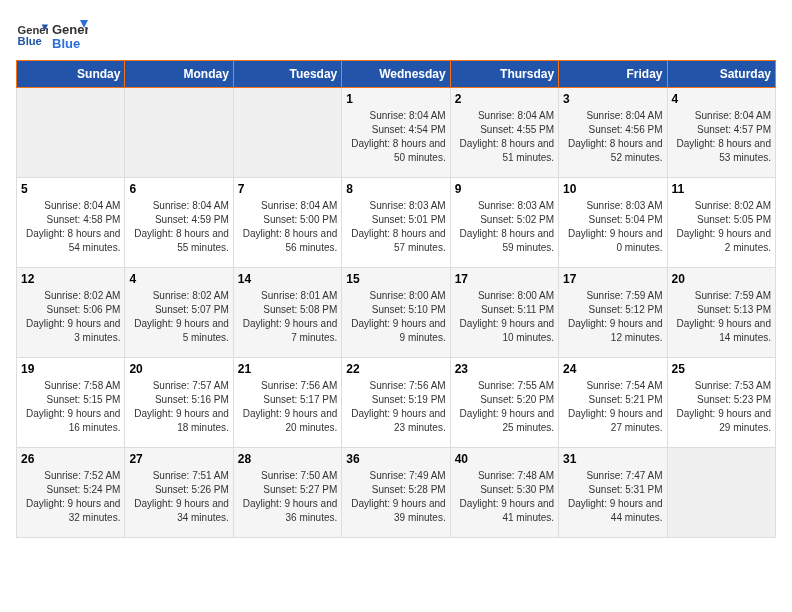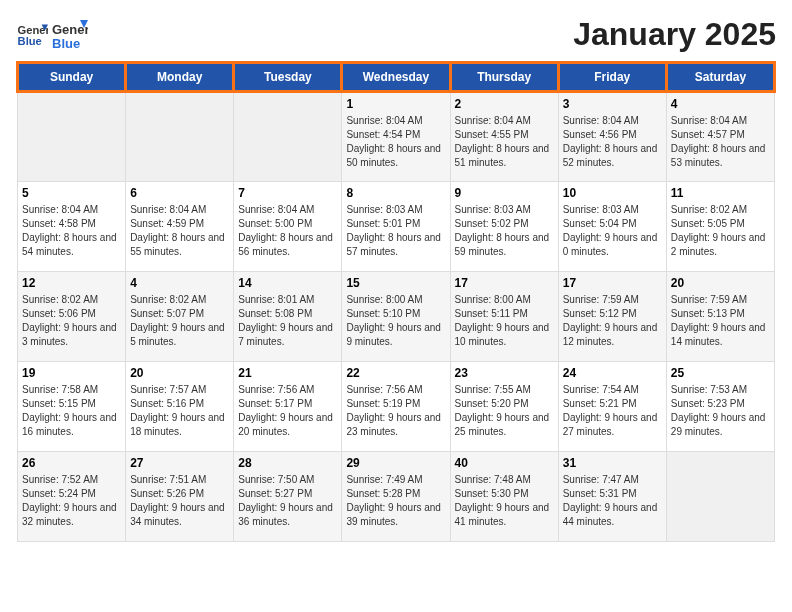--- a/index.html
+++ b/index.html
@@ -41,24 +41,24 @@
       width: 100%;
       border-collapse: collapse;
       font-size: 11px;
     }
     thead tr {
       background-color: #2255aa;
       color: #fff;
     }
     thead th {
       padding: 6px 4px;
-      text-align: center;
+      text-align: right;
       font-size: 12px;
       font-weight: bold;
-      border: 3px solid #f97316;
+      border: 1px solid #f97316;
     }
     tbody tr {
       vertical-align: top;
     }
     tbody tr:nth-child(odd) {
       background-color: #f5f5f5;
     }
     tbody tr:nth-child(even) {
       background-color: #fff;
     }
@@ -71,20 +71,21 @@
     .day-number {
       font-weight: bold;
       font-size: 12px;
       margin-bottom: 3px;
       display: block;
     }
     .day-info {
       font-size: 10px;
       color: #333;
       line-height: 1.4;
+      text-align: right;
     }
     .empty-cell {
       background: #f0f0f0;
     }
   </style>
 </head>
 <body>
 
 <div class="header">
   <div class="logo">
@@ -97,21 +98,20 @@
       <div style="display:flex; align-items:center; gap:2px;">
         <svg width="36" height="36" viewBox="0 0 36 36">
           <text x="0" y="18" font-size="13" font-weight="bold" fill="#333">General</text>
           <text x="0" y="32" font-size="13" font-weight="bold" fill="#2a6fdb">Blue</text>
           <polygon points="28,4 36,4 32,12" fill="#2a6fdb"></polygon>
         </svg>
       </div>
     </div>
   </div>
   <div class="title-block">
-    <div class="cal-title">January 2025</div>
   </div>
 </div>
 
 <table>
   <thead>
     <tr>
     <th>Sunday</th>
         <th>Monday</th>
         <th>Tuesday</th>
         <th>Wednesday</th>
@@ -239,21 +239,21 @@
         </td>
         <td>
           <span class="day-number">27</span>
           <div class="day-info">Sunrise: 7:51 AM<br>Sunset: 5:26 PM<br>Daylight: 9 hours and 34 minutes.</div>
         </td>
         <td>
           <span class="day-number">28</span>
           <div class="day-info">Sunrise: 7:50 AM<br>Sunset: 5:27 PM<br>Daylight: 9 hours and 36 minutes.</div>
         </td>
         <td>
-          <span class="day-number">29</span>
+          <span class="day-number">36</span>
           <div class="day-info">Sunrise: 7:49 AM<br>Sunset: 5:28 PM<br>Daylight: 9 hours and 39 minutes.</div>
         </td>
         <td>
           <span class="day-number">40</span>
           <div class="day-info">Sunrise: 7:48 AM<br>Sunset: 5:30 PM<br>Daylight: 9 hours and 41 minutes.</div>
         </td>
         <td>
           <span class="day-number">31</span>
           <div class="day-info">Sunrise: 7:47 AM<br>Sunset: 5:31 PM<br>Daylight: 9 hours and 44 minutes.</div>
         </td>

